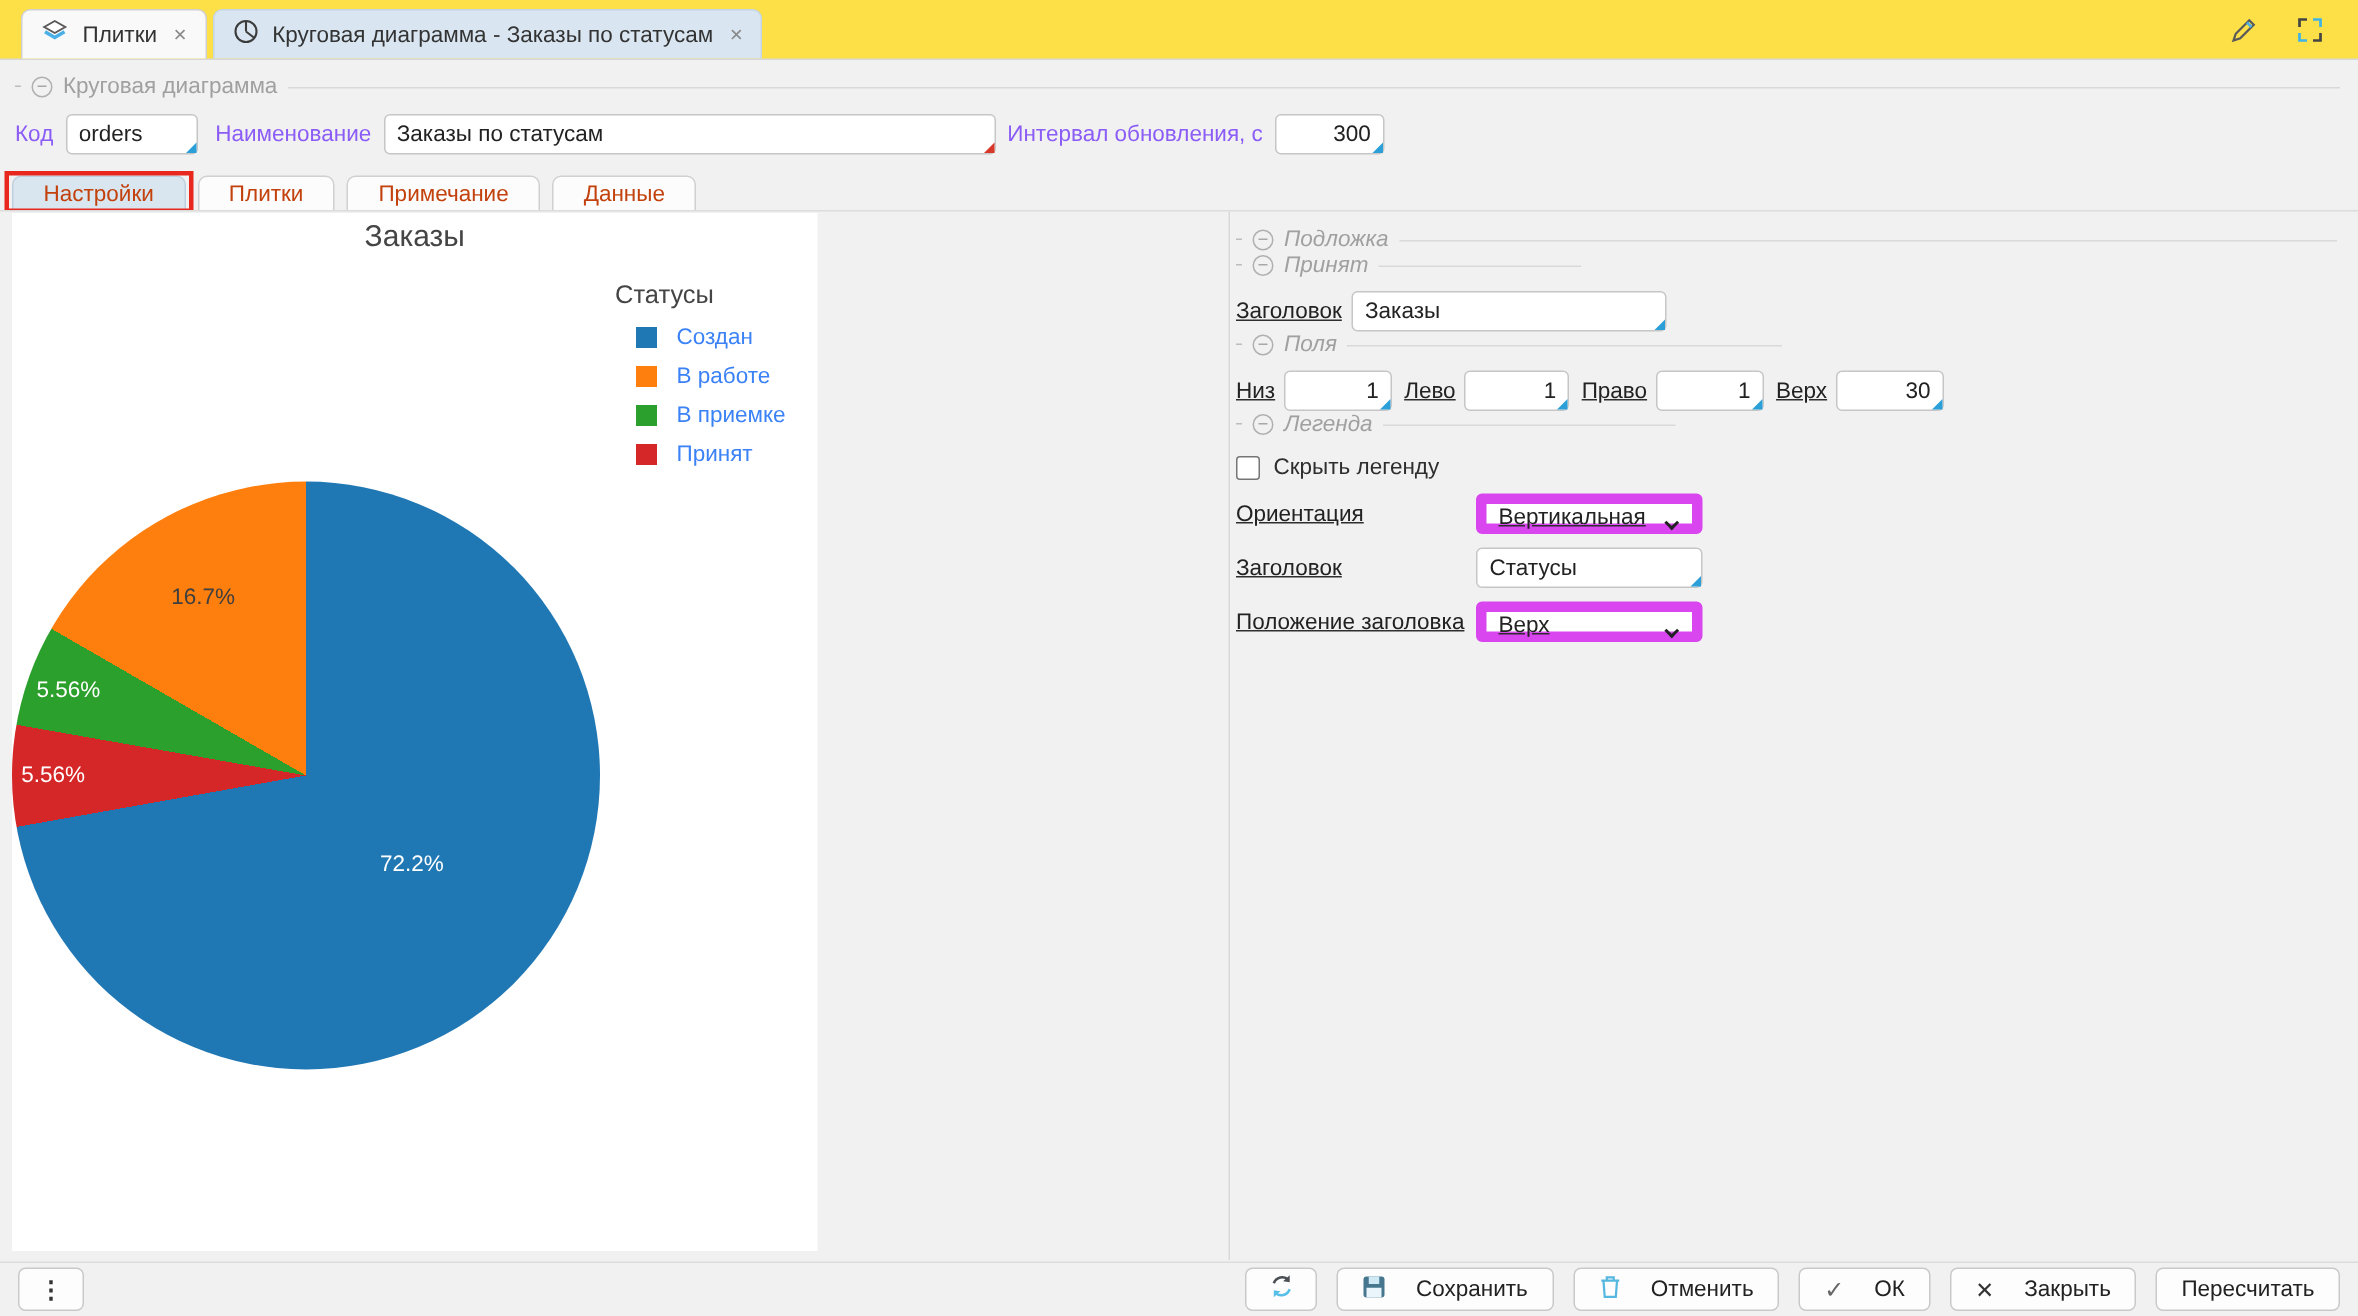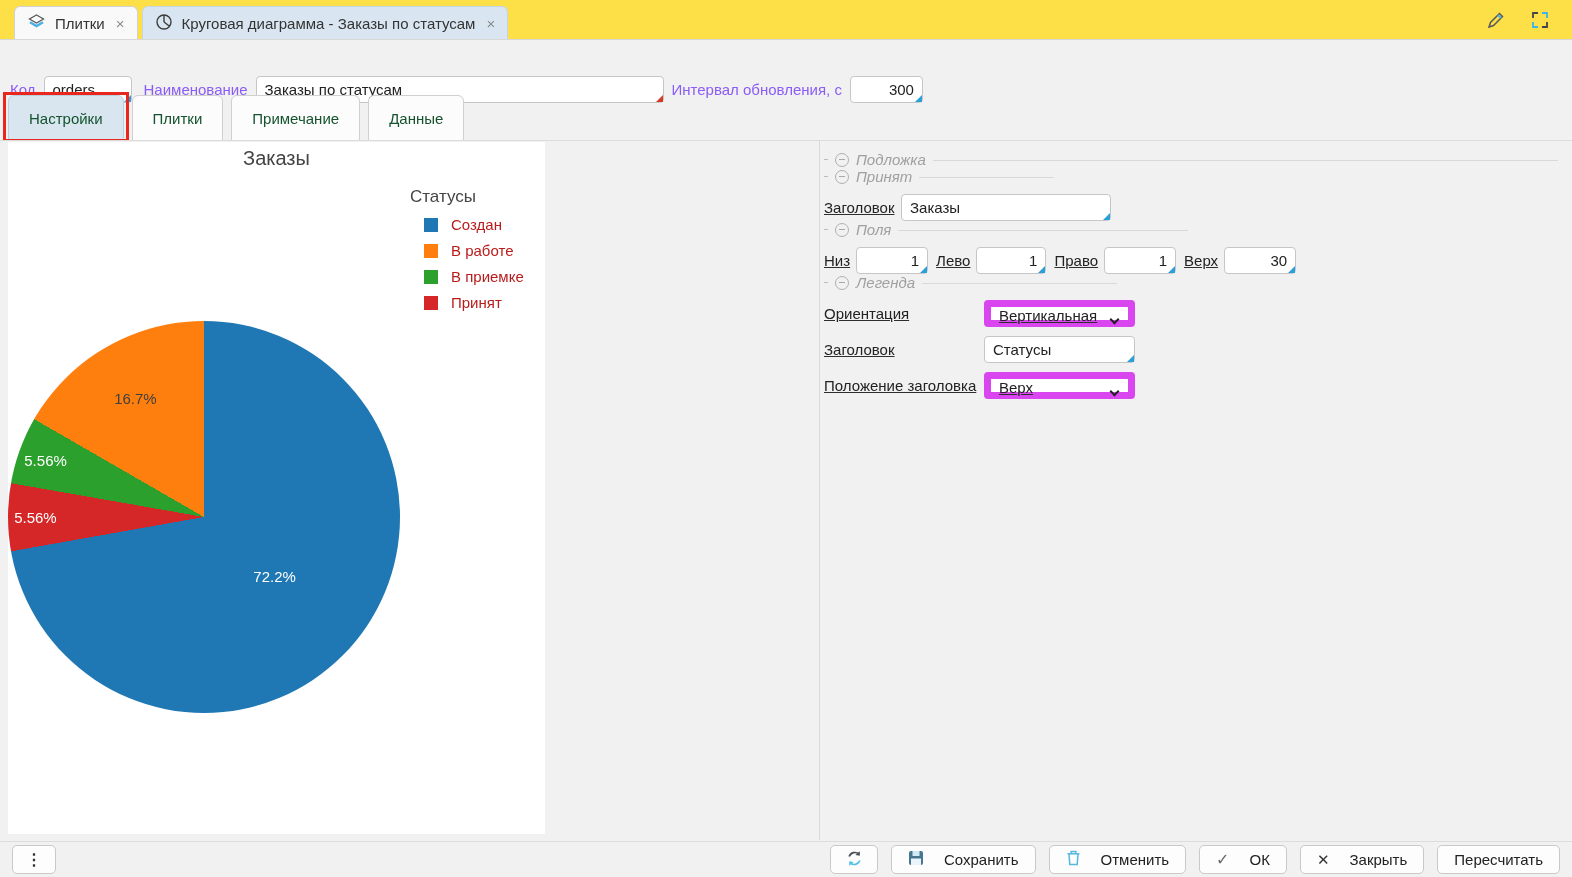--- a/index.html
+++ b/index.html
@@ -38,33 +38,33 @@
   .field input, .txtinput {
     height:27px; border:1px solid #c6c6c6; border-radius:4px; background:#fff;
     font:inherit; color:#222; padding:0 8px; outline:none; width:100%;
   }
   .corner { position:absolute; right:1px; bottom:1px; width:0; height:0;
             border-left:7px solid transparent; border-bottom:7px solid #2a9fd8; }
   .corner.red { border-bottom-color:#d8382a; }
 
   
   .subtabs { position:absolute; bottom:-1px; left:8px; display:flex; align-items:flex-end; gap:8px; }
-  .subtab { position:relative; height:46px; padding:0 20px; display:flex; align-items:center;
-            background:#fcfcfc; border:1px solid #d0d0d0; border-radius:6px 6px 0 0; color:#14532d; cursor:pointer; }
+  .subtab { position:relative; height:24px; padding:0 20px; display:flex; align-items:center;
+            background:#fcfcfc; border:1px solid #d0d0d0; border-radius:6px 6px 0 0; color:#c2410c; cursor:pointer; }
   .subtab.active { background:#d9e6f0; border-color:#bed0de; }
   .annotation { position:absolute; inset:-4px -6px -2px -6px; border:3px solid #e8281e; pointer-events:none; }
 
   
   .content { position:absolute; top:140px; left:0; right:0; bottom:37px; background:#f1f1f1; border-top:1px solid #dcdcdc; }
   .chart-canvas { position:absolute; left:8px; top:1px; width:537px; height:692px; background:#fff; }
   .chart-title { position:absolute; top:5px; left:0; width:100%; text-align:center;
                  font-size:20px; color:#454545; }
   .legend { position:absolute; top:45px; right:6px; width:130px; }
   .legend-title { font-size:17px; color:#454545; padding-left:1px; }
-  .legend-item { display:flex; align-items:center; gap:13px; margin-top:9px; padding-left:15px; color:#b91c1c; }
+  .legend-item { display:flex; align-items:center; gap:13px; margin-top:9px; padding-left:15px; color:#3b82f6; }
   .swatch { width:14px; height:14px; flex:0 0 auto; }
   .pie { position:absolute; left:0px; top:179px; width:392px; height:392px; border-radius:50%; }
   .slice-label { position:absolute; transform:translate(-50%,-50%); font-size:15px; white-space:nowrap; }
 
   
   .settings { position:absolute; left:819px; top:0; right:0; bottom:0; border-left:1px solid #d9d9d9;
               padding:10px 14px 0 4px; }
   .settings .group-header { margin-top:0;font-style:italic; }
   .hline.full { flex:1; }
   .hline.w135 { flex:0 0 135px; }
@@ -136,20 +136,26 @@
         <path d="M4 9 V4 H9" stroke="#444444"></path>
         <path d="M13 4 H18 V9" stroke="#3db3e8"></path>
         <path d="M4 13 V18 H9" stroke="#3db3e8"></path>
         <path d="M13 18 H18 V13" stroke="#444444"></path>
       </svg>
     </span>
   </div>
 </header>
 
 <section class="form-area">
+  <div class="group-header">
+    <span class="pre-dash"></span>
+    <span class="collapse-ico"></span>
+    <span>Круговая диаграмма</span>
+    <span class="hline"></span>
+  </div>
 
   <div class="main-form-row">
     <label>Код</label>
     <span class="field" style="width:88px; margin-right:12px;">
       <input value="orders" style="">
       <i class="corner"></i>
     </span>
     <label>Наименование</label>
     <span class="field" style="width:408px; margin-right:8px;">
       <input value="Заказы по статусам" style="">
@@ -266,20 +272,24 @@
       </span>
     </div>
 
     <div class="group-header mt16">
       <span class="pre-dash"></span>
       <span class="collapse-ico"></span>
       <span>Легенда</span>
       <span class="hline w195"></span>
     </div>
 
+    <div class="checkbox-row mt12">
+      <input type="checkbox" style="">
+      <label>Скрыть легенду</label>
+    </div>
 
     <div class="srow mt8">
       <label class="lab160">Ориентация</label>
       <div class="selectbox w151">
         <span>Вертикальная</span>
         <span class="chev"></span>
       </div>
     </div>
 
     <div class="srow mt8">

